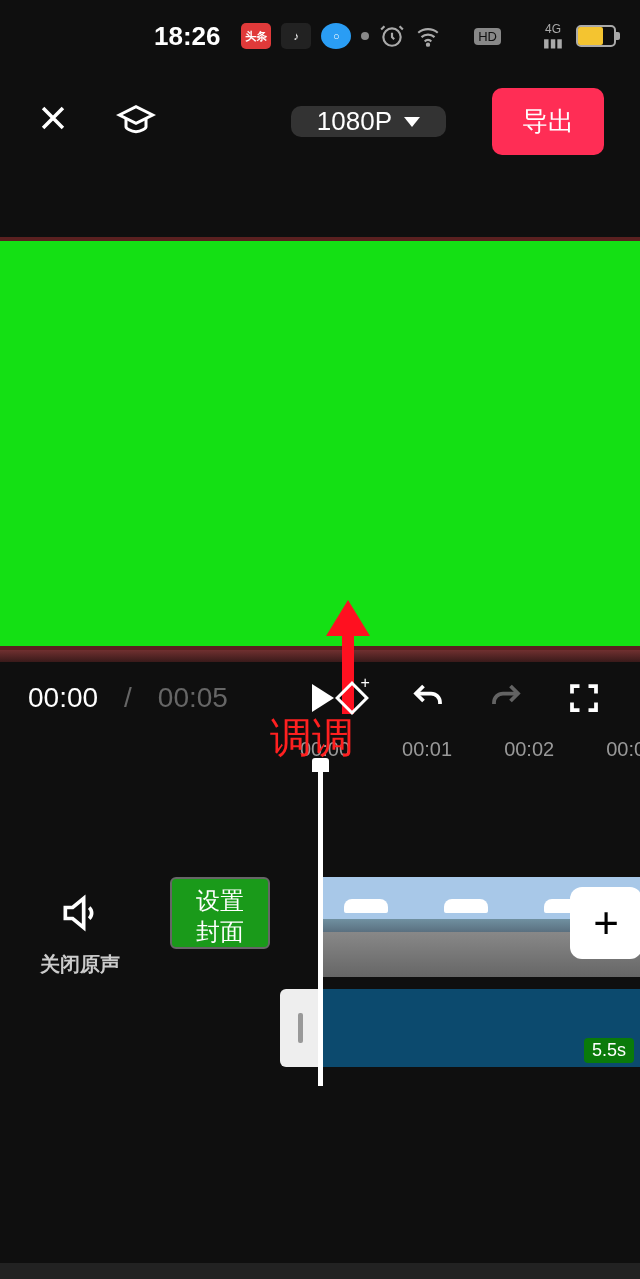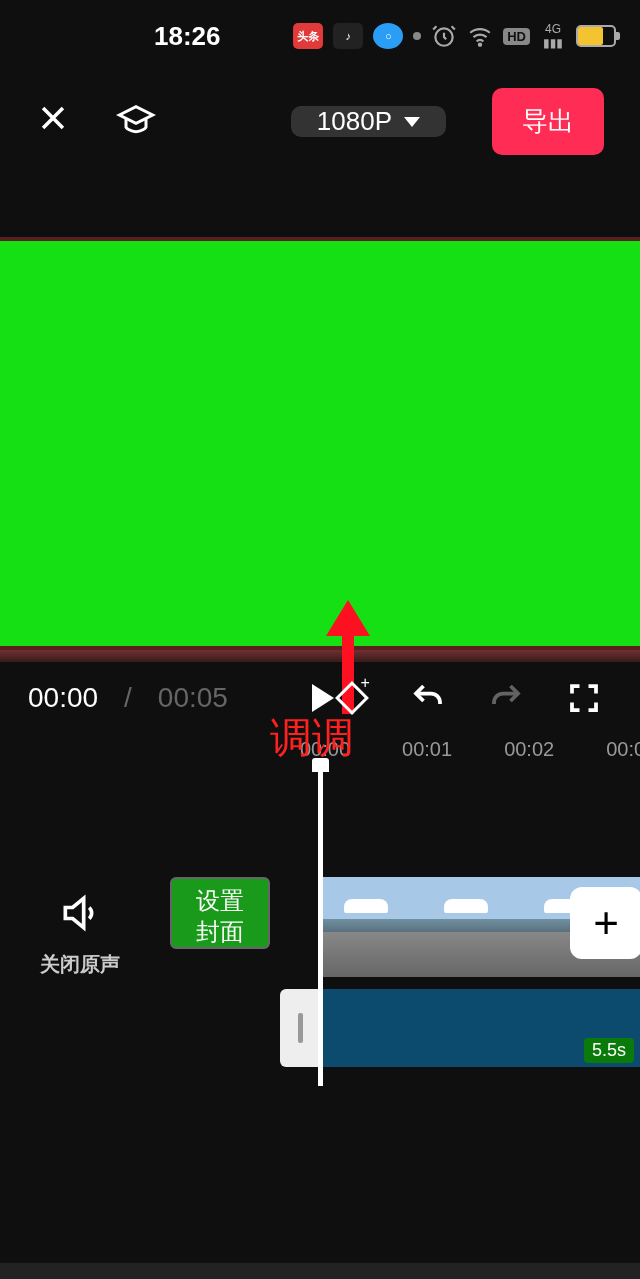--- a/index.html
+++ b/index.html
@@ -9,21 +9,21 @@
 .status { display:flex; align-items:center; justify-content:flex-end; gap:10px; padding:12px 24px 0; height:60px; }
 .status .time { font-size:26px; font-weight:600; margin-right:auto; margin-left:130px; }
 .status .ico { width:26px; height:26px; display:flex; align-items:center; justify-content:center; }
 .app-ico { width:30px; height:26px; border-radius:5px; background:#e03a3a; color:#fff; font-size:11px; display:flex; align-items:center; justify-content:center; font-weight:700; }
 .app-ico.dk { background:#222; }
 .app-ico.bl { background:#2a9df4; border-radius:50%; }
 .dot { width:8px; height:8px; border-radius:50%; background:#888; }
 .batt { width:40px; height:22px; border:2px solid #aaa; border-radius:5px; position:relative; }
 .batt::after { content:""; position:absolute; right:-6px; top:5px; width:4px; height:8px; background:#aaa; border-radius:0 2px 2px 0; }
 .batt i { display:block; width:70%; height:100%; background:#f4c430; border-radius:2px; }
-.hd-badge { background:#888; color:#111; font-size:13px; font-weight:700; padding:1px 4px; border-radius:4px; }
+.hd-badge { background:#888; color:#111; font-size:13px; font-weight:400; padding:1px 4px; border-radius:4px;margin-left:23px; }
 
 
 .topbar { display:flex; align-items:center; gap:46px; padding:28px 36px 14px; }
 .topbar .x { font-size:40px; font-weight:300; cursor:pointer; }
 .spacer { flex:1; }
 .res-btn { background:#333; border-radius:10px; padding:0 26px; font-size:26px; display:flex; align-items:center; gap:6px; cursor:pointer; }
 .res-btn::after { content:""; border-left:8px solid transparent; border-right:8px solid transparent; border-top:10px solid #fff; margin-left:6px; }
 .export-btn { background:#ff2d55; border-radius:10px; padding:16px 30px; font-size:26px; font-weight:500; cursor:pointer; }
 
 
@@ -94,21 +94,21 @@
         <path d="M12 9v4l2 2M5 3L2 6M22 6l-3-3"></path>
       </svg>
     </span>
   <span class="ico">
       <svg viewBox="0 0 24 24" fill="none" stroke="#aaa" stroke-width="2">
         <path d="M3 9a14 14 0 0118 0M6 13a9 9 0 0112 0M9 17a4 4 0 016 0"></path>
         <circle cx="12" cy="20" r="1" fill="#aaa"></circle>
       </svg>
     </span>
   <span class="hd-badge">HD</span>
-  <span class="ico" style="font-size:12px;color:#aaa;flex-direction:column;"><span>4G</span>▮▮▮</span>
+  <span class="ico" style="font-size:12px;color:#aaa;flex-direction:column;margin-left:29px;"><span>4G</span>▮▮▮</span>
   <span class="batt">
       <i></i>
     </span>
 </div>
 
 <div class="topbar">
   <div class="x">
     <svg width="34" height="34" viewBox="0 0 24 24" fill="none" stroke="#fff" stroke-width="2.5">
         <path d="M5 5l14 14M19 5L5 19"></path>
       </svg>

